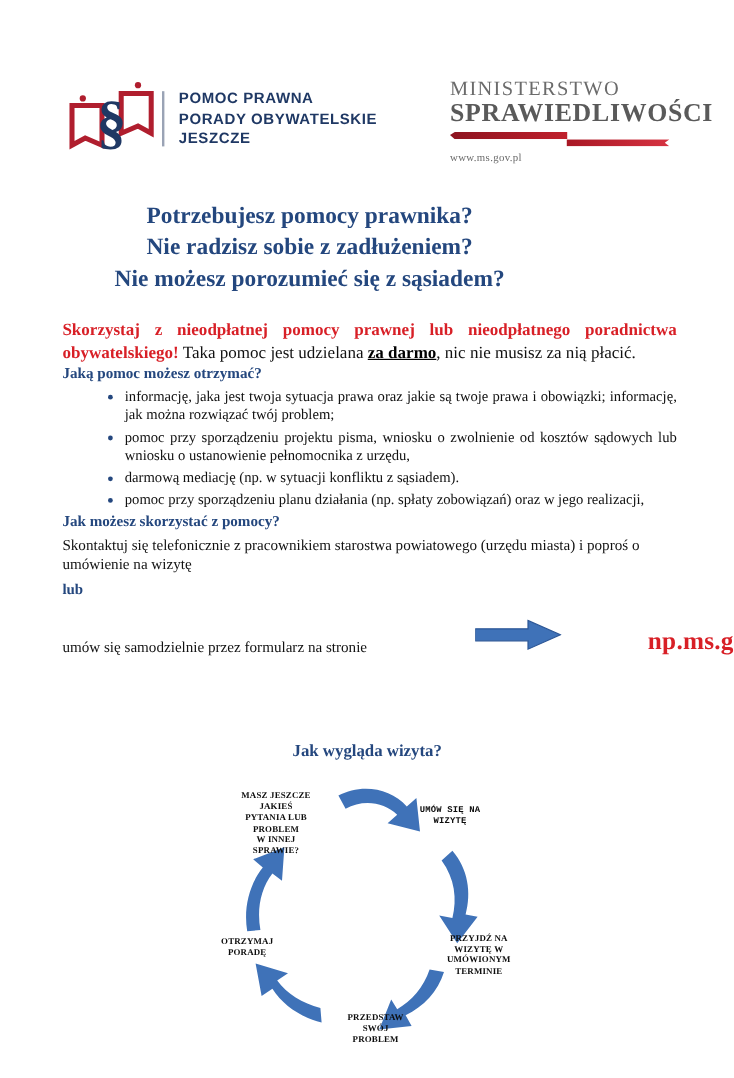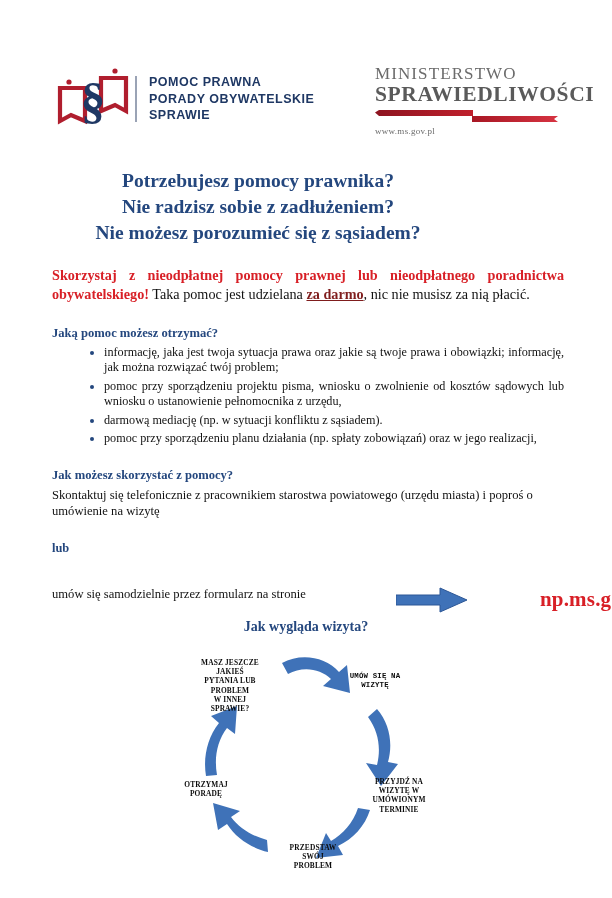--- a/index.html
+++ b/index.html
@@ -135,30 +135,29 @@
     font-size: 14.2px;
     line-height: 19px;
     text-align: justify;
     margin: 0 0 0 0;
   }
   .lead .red-bold {
     color: #d81f26;
     font-weight: bold;
   }
   .lead .darmo {
-    color: #7f1d1d;
+    color: #000000;
     font-weight: bold;
     text-decoration: underline;
   }
 
   .sec-head {
     color: #24477e;
     font-weight: bold;
     font-size: 12.6px;
-    margin-top: 22px;
     margin-bottom: 4px;
   }
 
   ul.bullets {
     margin: 0;
     padding-left: 38px;
     list-style: none;
   }
   ul.bullets li {
     position: relative;
@@ -183,27 +182,27 @@
     font-size: 12.6px;
     line-height: 16px;
     margin: 2px 0 0 0;
     text-align: left;
   }
 
   .lub {
     color: #24477e;
     font-weight: bold;
     font-size: 12.4px;
-    margin-top: 22px;
+    margin-top: 6px;
   }
 
   .cta-row {
-    margin-top: 31px;
+    margin-top: 16px;
     display: flex;
-    align-items: flex-start;
+    align-items: flex-end;
     height: 32px;
     gap: 48px;
   }
   .cta-text {
     font-size: 12.6px;
     white-space: nowrap;
   }
   .cta-arrow {
     margin-left: 42px;
     flex: 0 0 auto;
@@ -275,21 +274,21 @@
         <circle cx="12" cy="16" r="2.6" fill="#b01e2e"></circle>
         <circle cx="58" cy="5" r="2.6" fill="#b01e2e"></circle>
 
         <text x="36" y="52" font-family="'Liberation Serif', serif" font-size="50" font-weight="bold" fill="#1f3864" text-anchor="middle">§</text>
       </svg>
     </div>
     <div class="logo-divider"></div>
     <div class="logo-words">
       <div>POMOC PRAWNA</div>
       <div>PORADY OBYWATELSKIE</div>
-      <div>SPRAWIE</div>
+      <div>JESZCZE</div>
     </div>
   </div>
 
   <div class="logo-ms">
     <div class="ms-line1">MINISTERSTWO</div>
     <div class="ms-line2">SPRAWIEDLIWOŚCI</div>
     <div class="ms-bars">
       <div class="ms-bar-left"></div>
       <div class="ms-bar-right"></div>
     </div>

